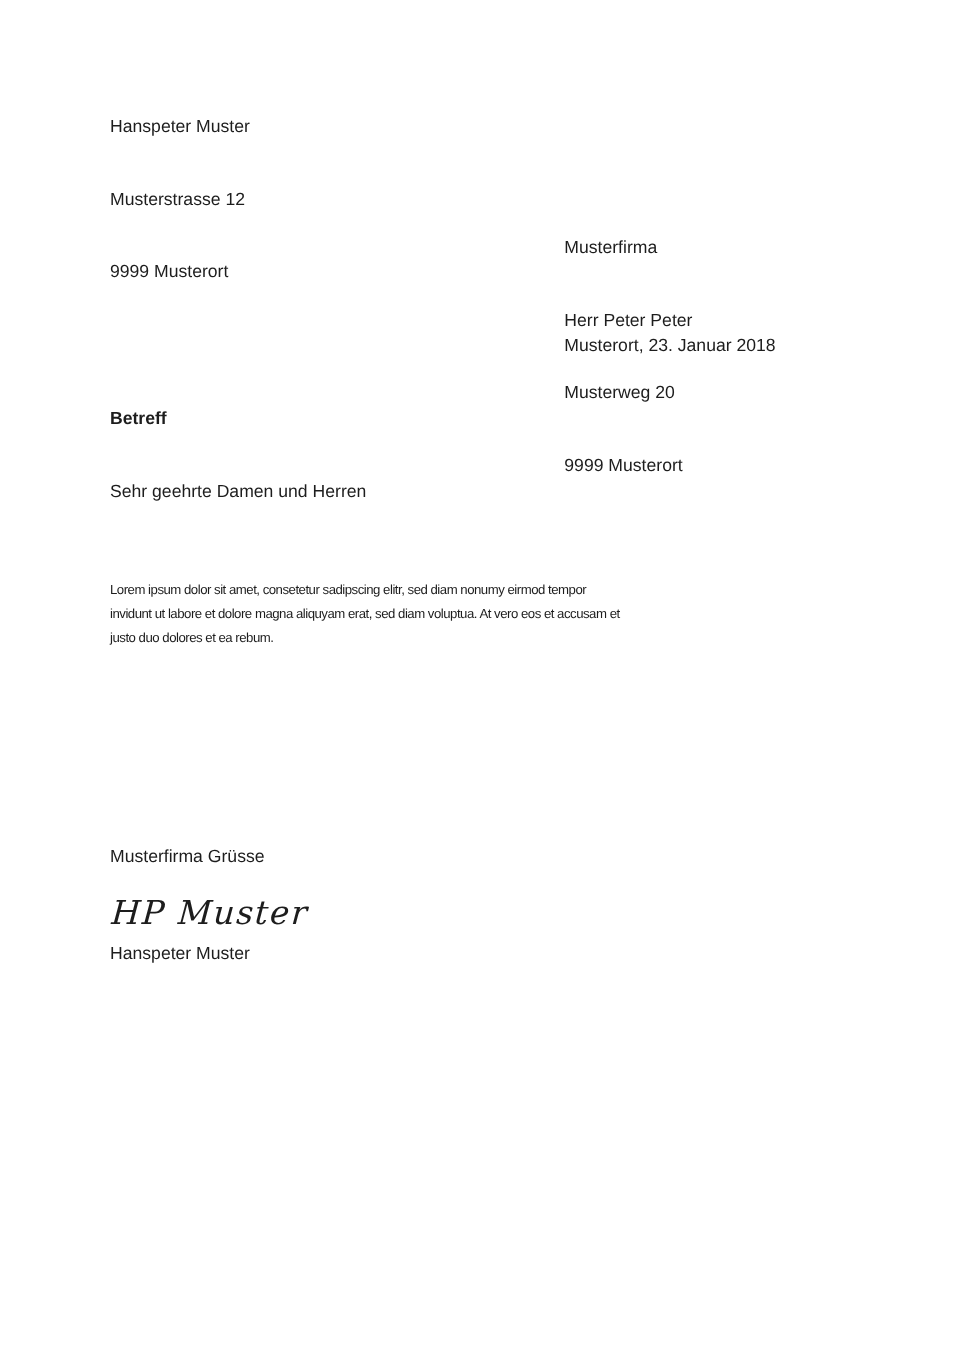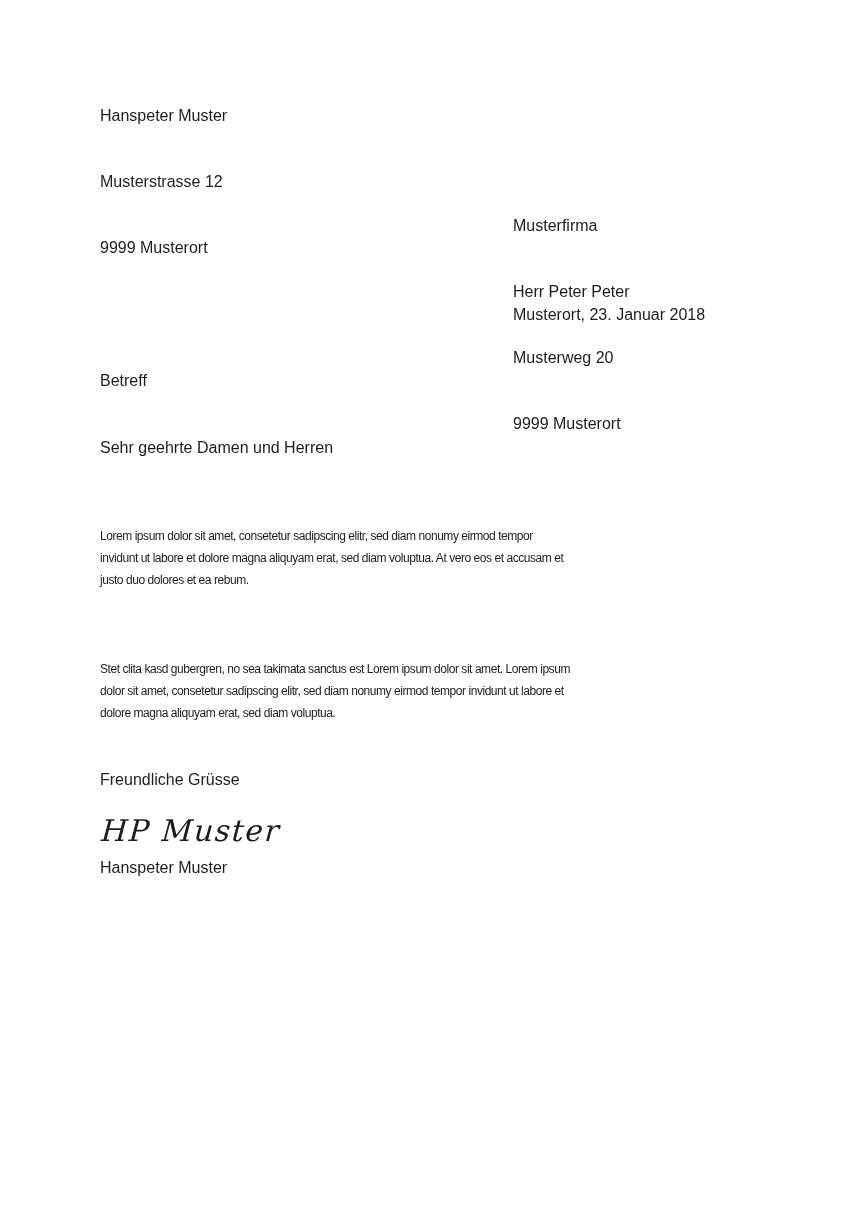--- a/index.html
+++ b/index.html
@@ -21,21 +21,21 @@
   .block {
     position: absolute;
     font-size: 16px;
     line-height: 22px;
     white-space: pre;
   }
   .addr-line { display: block; }
   .sender    { top: 61px;  left: 100px; }
   .recipient { top: 171px; left: 513px; }
   .dateline  { top: 304px; left: 513px; }
-  .subject   { top: 370px; left: 100px; font-weight: normal; }
+  .subject   { top: 370px; left: 100px; font-weight: bold; }
   .salutation{ top: 437px; left: 100px; }
   .body-text { top: 481px; left: 100px; width: 760px; }
   .body-text p {
     white-space: pre-line;
     font-size: 12px;
     line-height: 22.2px;
     letter-spacing: -0.45px;
     margin-bottom: 22px;
   }
   .closing   { top: 769px; left: 100px; }
@@ -72,24 +72,21 @@
   <div class="block dateline">Musterort, 23. Januar 2018</div>
 
   <div class="block subject">Betreff</div>
 
   <div class="block salutation">Sehr geehrte Damen und Herren</div>
 
   <div class="block body-text">
     <p>Lorem ipsum dolor sit amet, consetetur sadipscing elitr, sed diam nonumy eirmod tempor
 invidunt ut labore et dolore magna aliquyam erat, sed diam voluptua. At vero eos et accusam et
 justo duo dolores et ea rebum.</p>
-    <p>Stet clita kasd gubergren, no sea takimata sanctus est Lorem ipsum dolor sit amet. Lorem ipsum
-dolor sit amet, consetetur sadipscing elitr, sed diam nonumy eirmod tempor invidunt ut labore et
-dolore magna aliquyam erat, sed diam voluptua.</p>
   </div>
 
-  <div class="block closing">Freundliche Grüsse</div>
+  <div class="block closing">Musterfirma Grüsse</div>
 
   <div class="block signature">HP Muster</div>
 
   <div class="block signer">Hanspeter Muster</div>
 
 </div>
 
 </body></html>

